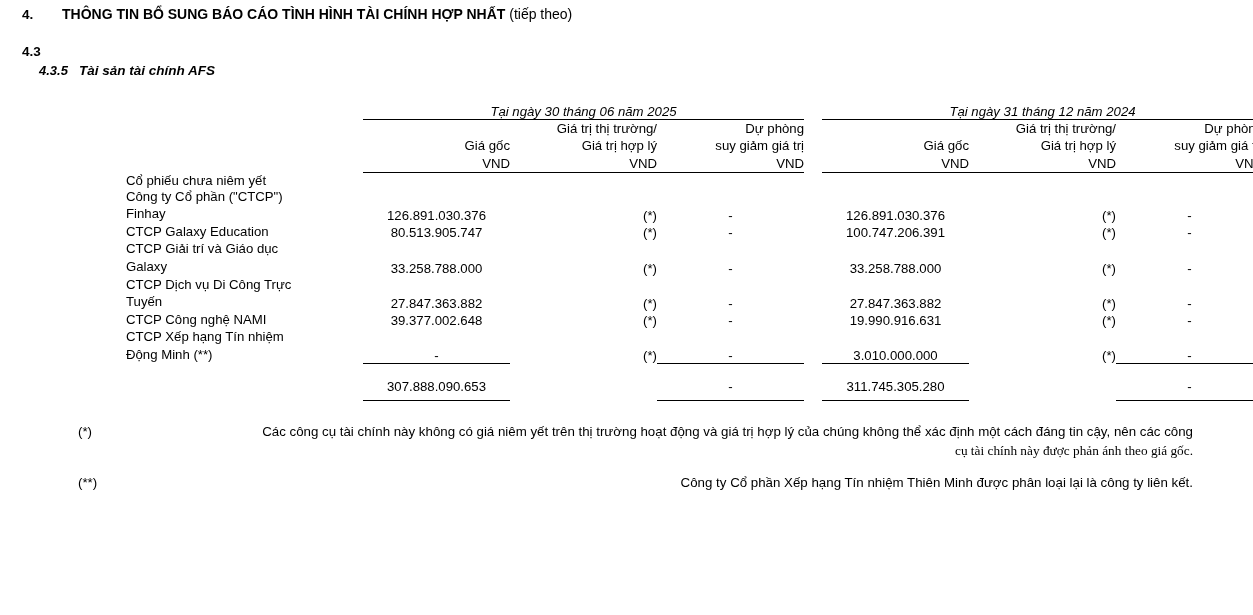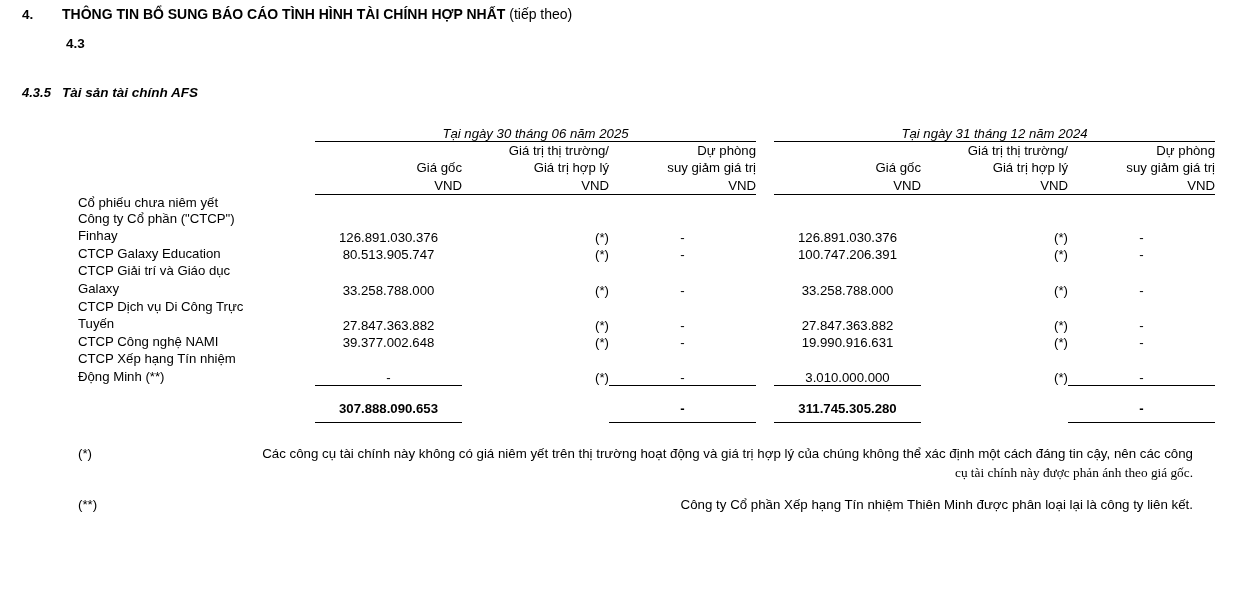--- a/index.html
+++ b/index.html
@@ -37,30 +37,31 @@
     font-size: 13.5px;
   }
   .h-text {
     font-weight: bold;
     font-size: 14px;
   }
   .h-text .normal {
     font-weight: normal;
   }
   .h1 { margin-top: 6px; }
-  .h2 { margin-top: 14px; padding-left: 44px; }
-  .h3 { margin-top: 34px; }
+  .h2 { margin-top: 22px; }
+  .h3 { margin-top: 4px; padding-left: 17px; }
   .h3 .h-num { font-style: italic; font-weight: bold; font-size: 13px; }
   .h3 .h-text { font-style: italic; font-weight: bold; font-size: 13.5px; }
 
   
   .table-wrap {
     margin-top: 26px;
     padding-left: 78px;
     padding-right: 52px;
+    margin-left: 48px;
   }
   table.fin {
     border-collapse: collapse;
     width: 1123px;
     table-layout: fixed;
   }
   table.fin td, table.fin th {
     padding: 0;
     vertical-align: bottom;
     font-weight: normal;
@@ -102,21 +103,21 @@
   }
   .num {
     text-align: center;
     padding-right: 2px;
     font-size: 13.3px;
     white-space: nowrap;
   }
   .star { text-align: right; padding-right: 2px; font-size: 13.3px; }
 
   tr.total td {
-    font-weight: bold;
+    font-weight: normal;
     padding-top: 9px;
     padding-bottom: 2px;
   }
   .total-rule td.ruled {
     border-top: 1px solid #000;
     height: 6px;
     font-size: 0;
     line-height: 0;
   }
   .total-underline td.ruled {

